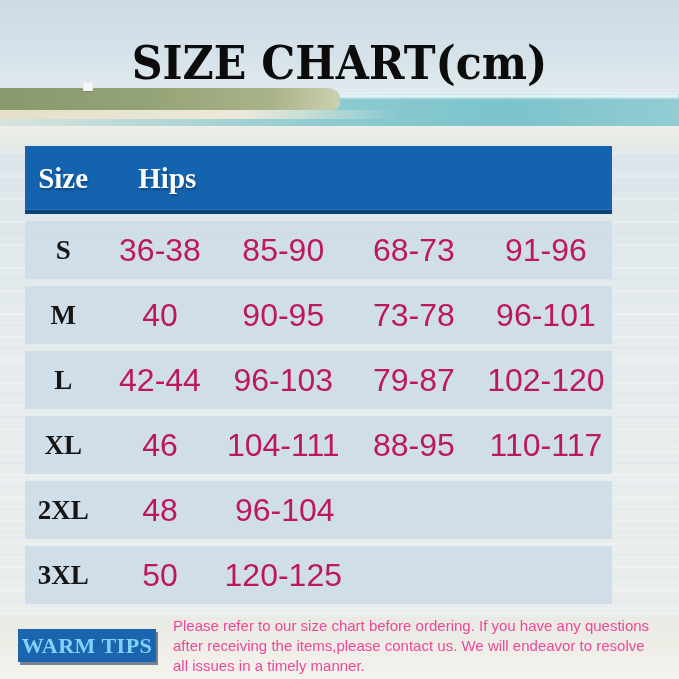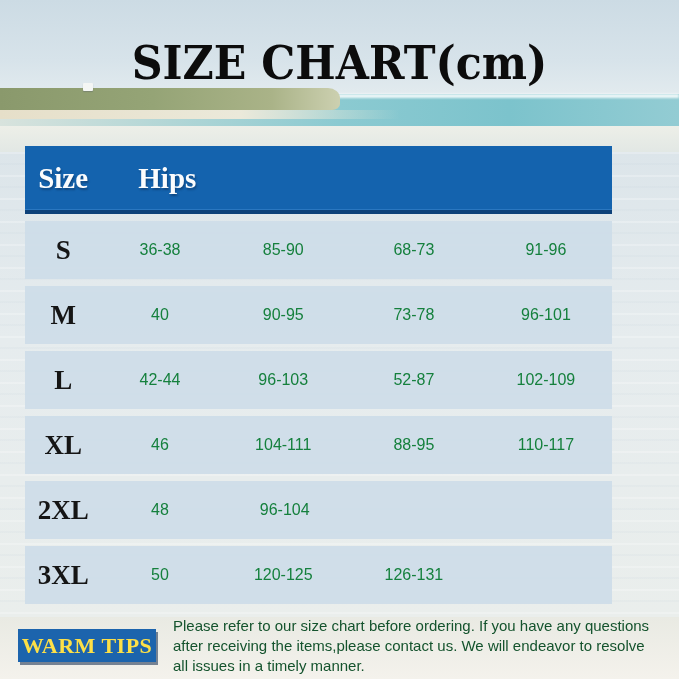--- a/index.html
+++ b/index.html
@@ -43,29 +43,29 @@
   .thead{display:flex;height:68px;box-sizing:border-box;align-items:center;
        background:#1463ae;border-bottom:4px solid #0d4179;
        box-shadow:0 -1px 0 #2a77c0 inset;}
   .trow{display:flex;height:58px;margin-top:7px;align-items:center;
        background:rgba(205,221,232,.93);}
   .cell{display:flex;align-items:center;justify-content:center;box-sizing:border-box;}
   .c0{width:13%;} .c1{width:20%;} .c2{width:22%;} .c3{width:22.5%;} .c4{width:22.5%;}
   .th{font-family:"Liberation Serif",serif;font-weight:700;font-size:29px;color:#fbfcfd;
        text-shadow:1px 2px 2px rgba(10,30,60,.4);}
   .size-cell{font-family:"Liberation Serif",serif;font-weight:600;font-size:27px;color:#151515;}
-  .val{font-size:16px;color:#15803d;}
+  .val{font-size:32px;color:#be185d;}
 
   
   .tips{position:absolute;left:18px;top:616px;width:645px;display:flex;align-items:center;}
   .tips-badge{flex:0 0 auto;width:138px;height:33px;background:#1c64ad;
        display:flex;align-items:center;justify-content:center;
-       font-family:"Liberation Serif",serif;font-weight:700;font-size:22px;color:#fde047;
+       font-family:"Liberation Serif",serif;font-weight:700;font-size:22px;color:#7dd3fc;
        letter-spacing:.5px;box-shadow:2px 3px 0 rgba(15,40,75,.55);}
-  .tips-text{margin:0 0 0 17px;width:492px;font-size:15px;line-height:1.32;color:#14532d;}
+  .tips-text{margin:0 0 0 17px;width:492px;font-size:15px;line-height:1.32;color:#ec4899;}
 </style>
 </head>
 <body>
 
 <div class="page">
 
   <div class="bg">
     <div class="sky"></div>
     <div class="sea"></div>
     <div class="dune"></div>
@@ -96,43 +96,42 @@
       <div class="cell c1 val">40</div>
       <div class="cell c2 val">90-95</div>
       <div class="cell c3 val">73-78</div>
       <div class="cell c4 val">96-101</div>
     </div>
 
     <div class="trow">
       <div class="cell c0 size-cell">L</div>
       <div class="cell c1 val">42-44</div>
       <div class="cell c2 val">96-103</div>
-      <div class="cell c3 val">52-87</div>
-      <div class="cell c4 val">102-109</div>
+      <div class="cell c3 val">79-87</div>
+      <div class="cell c4 val">102-120</div>
     </div>
 
     <div class="trow">
       <div class="cell c0 size-cell">XL</div>
       <div class="cell c1 val">46</div>
       <div class="cell c2 val">104-111</div>
       <div class="cell c3 val">88-95</div>
       <div class="cell c4 val">110-117</div>
     </div>
 
     <div class="trow">
       <div class="cell c0 size-cell">2XL</div>
       <div class="cell c1 val">48</div>
       <div class="cell c3 val">96-104</div>
     </div>
 
     <div class="trow">
       <div class="cell c0 size-cell">3XL</div>
       <div class="cell c1 val">50</div>
       <div class="cell c2 val">120-125</div>
-      <div class="cell c4 val">126-131</div>
     </div>
   </div>
 
   <div class="tips">
     <div class="tips-badge">WARM TIPS</div>
     <p class="tips-text">Please refer to our size chart before ordering. If you have any questions after receiving the items,please contact us. We will endeavor to resolve all issues in a timely manner.</p>
   </div>
 
 </div>
 

